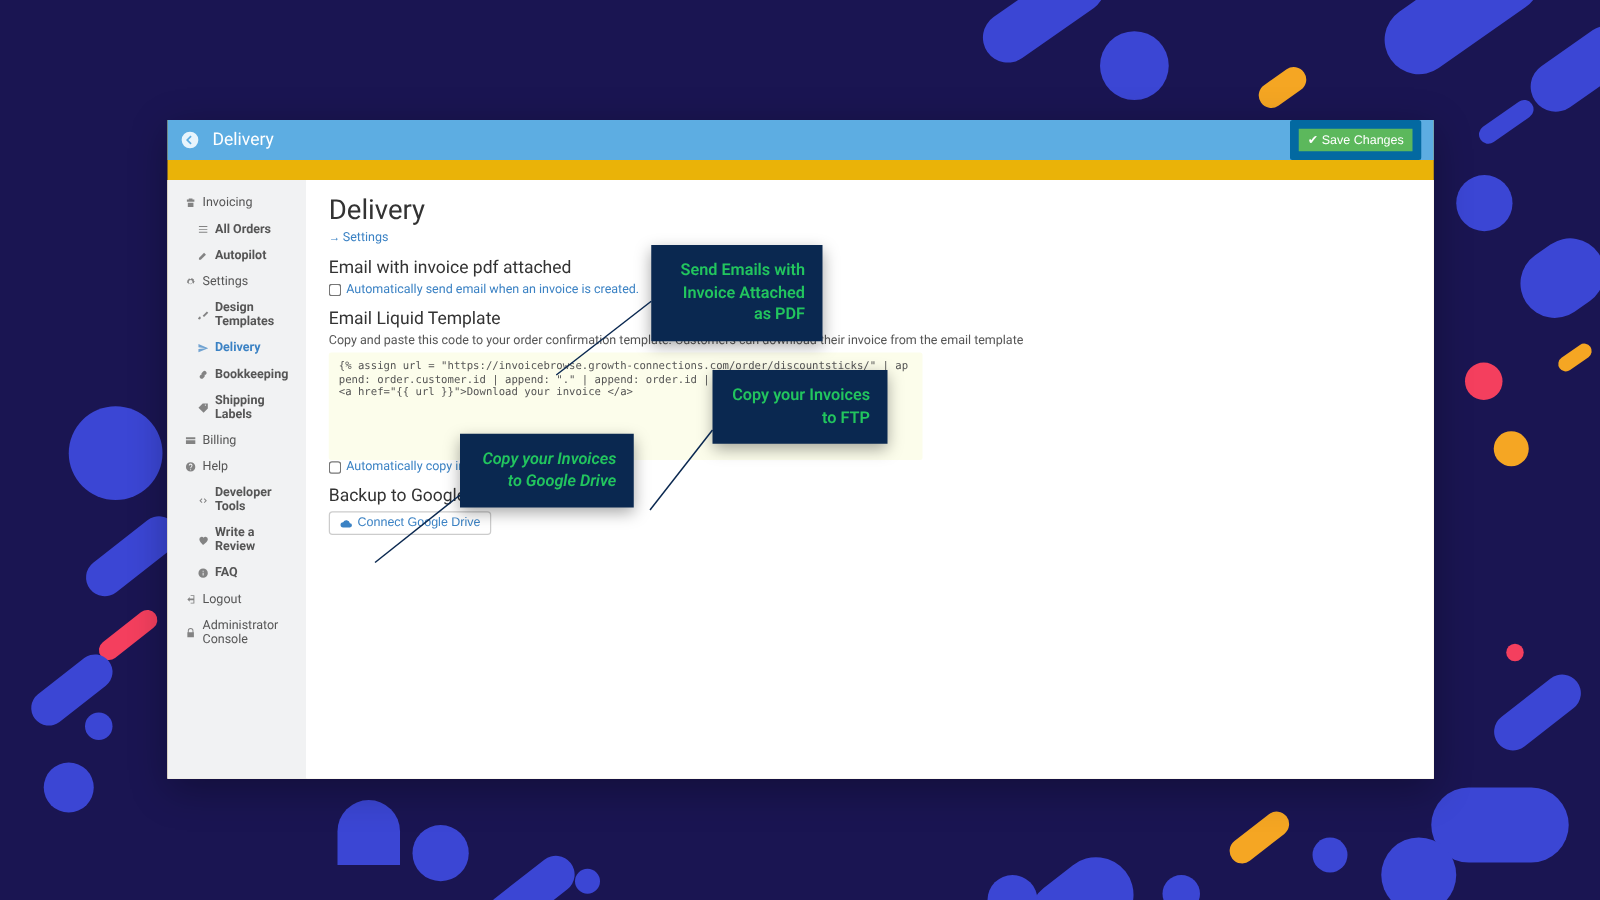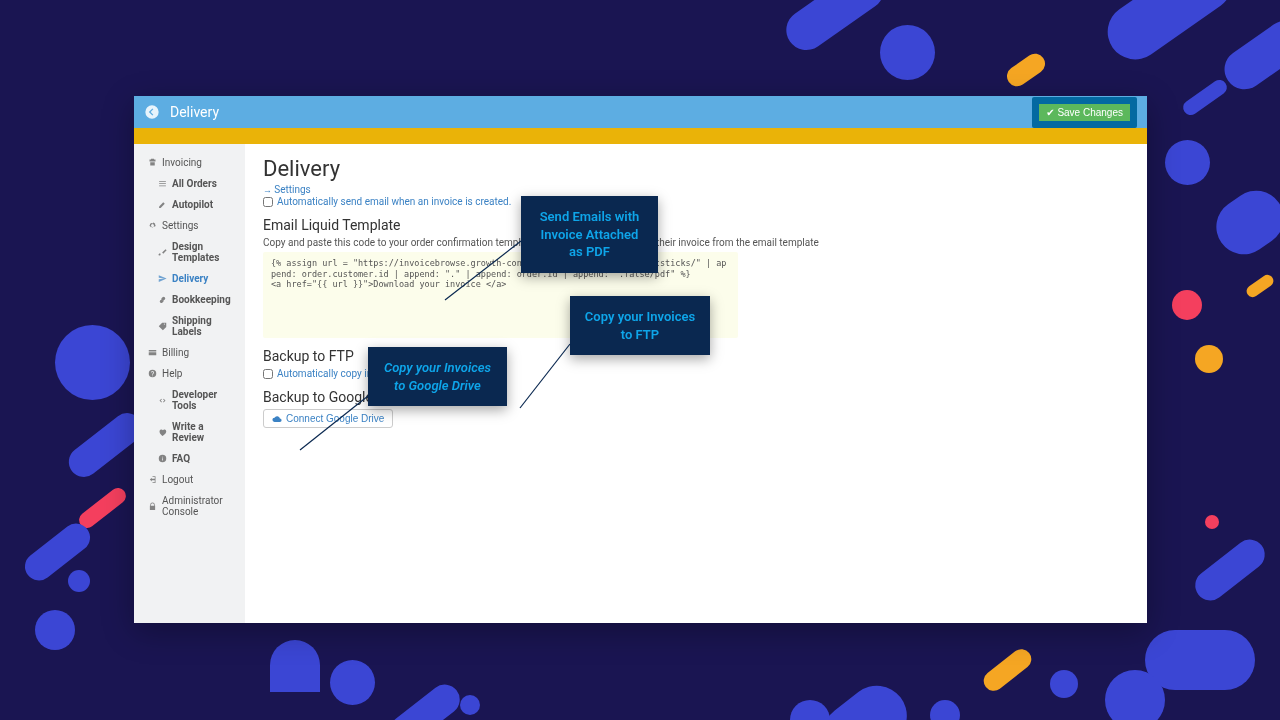--- a/index.html
+++ b/index.html
@@ -86,21 +86,21 @@
 .content h1 { font-size: 22px; font-weight: 400; color: #333; margin-bottom: 2px;}
 .settings-link { color: #3b82c4; font-size: 10px; cursor: pointer;}
 .settings-link::before { content: "→ "; font-size: 9px;}
 .section-h { font-size: 14px; font-weight: 400; color: #333; margin-top: 10px; margin-bottom: 4px;}
 .chk-row { font-size: 10px; color: #3b82c4; display: flex; align-items: center; gap: 4px; margin-bottom:4px;}
 .chk-row input { width:10px; height:10px;}
 .desc { font-size: 10px; color: #555; margin-bottom: 4px;}
 .codebox { background: #fcfdeb; border-radius: 2px; padding: 6px 8px; font-family: monospace; font-size: 8.5px; line-height: 1.25; color: #555; width: 475px; height: 86px; white-space: pre-wrap; word-break: break-all;}
 .btn-out { border: 1px solid #ccc; background: #fff; color: #3b82c4; font-size: 10px; padding: 3px 8px; border-radius: 3px; cursor: pointer; display: inline-flex; align-items: center; gap:4px;}
 
-.callout { position: absolute; background: #0a2850; color: #0ea5e9; font-size: 13px; font-weight: 600; text-align: center; padding: 12px 14px; line-height: 1.35; box-shadow: 0 4px 12px rgba(0,0,0,.35);}
+.callout { position: absolute; background: #0a2850; color: #22c55e; font-size: 13px; font-weight: 600; text-align: right; padding: 12px 14px; line-height: 1.35; box-shadow: 0 4px 12px rgba(0,0,0,.35);}
 .callout.c1 { top: 196px; left: 521px; width: 137px;}
 .callout.c2 { top: 296px; left: 570px; width: 140px;}
 .callout.c3 { top: 347px; left: 368px; width: 139px; font-style: italic;}
 
 svg.line { position: absolute; pointer-events: none; overflow: visible;}
 </style>
 </head>
 <body>
 
 <div class="blob b1"></div>
@@ -233,31 +233,31 @@
             <path d="M6 10V7a6 6 0 1112 0v3h1v11H5V10h1zm2 0h8V7a4 4 0 10-8 0v3z"></path>
           </svg>
           <span>Administrator Console</span>
         </div>
     </div>
 
     <div class="content">
       <h1>Delivery</h1>
       <span class="settings-link">Settings</span>
 
+      <div class="section-h">Email with invoice pdf attached</div>
       <label class="chk-row">
         <input type="checkbox" style="">
         <span>Automatically send email when an invoice is created.</span>
       </label>
 
       <div class="section-h">Email Liquid Template</div>
       <div class="desc">Copy and paste this code to your order confirmation template. Customers can download their invoice from the email template</div>
       <div class="codebox">{% assign url = "https://invoicebrowse.growth-connections.com/order/discountsticks/" | append: order.customer.id | append: "." | append: order.id | append: ".false/pdf" %}
 &lt;a href="{{ url }}"&gt;Download your invoice &lt;/a&gt;</div>
 
-      <div class="section-h">Backup to FTP</div>
       <label class="chk-row">
         <input type="checkbox" style="">
         <span>Automatically copy invoices to FTP</span>
       </label>
 
       <div class="section-h">Backup to Google Drive</div>
       <button class="btn-out">
         <svg width="10" height="10" viewBox="0 0 24 24" fill="currentColor">
             <path d="M6 19a5 5 0 010-10 7 7 0 0113 2 4 4 0 010 8H6z"></path>
           </svg>

